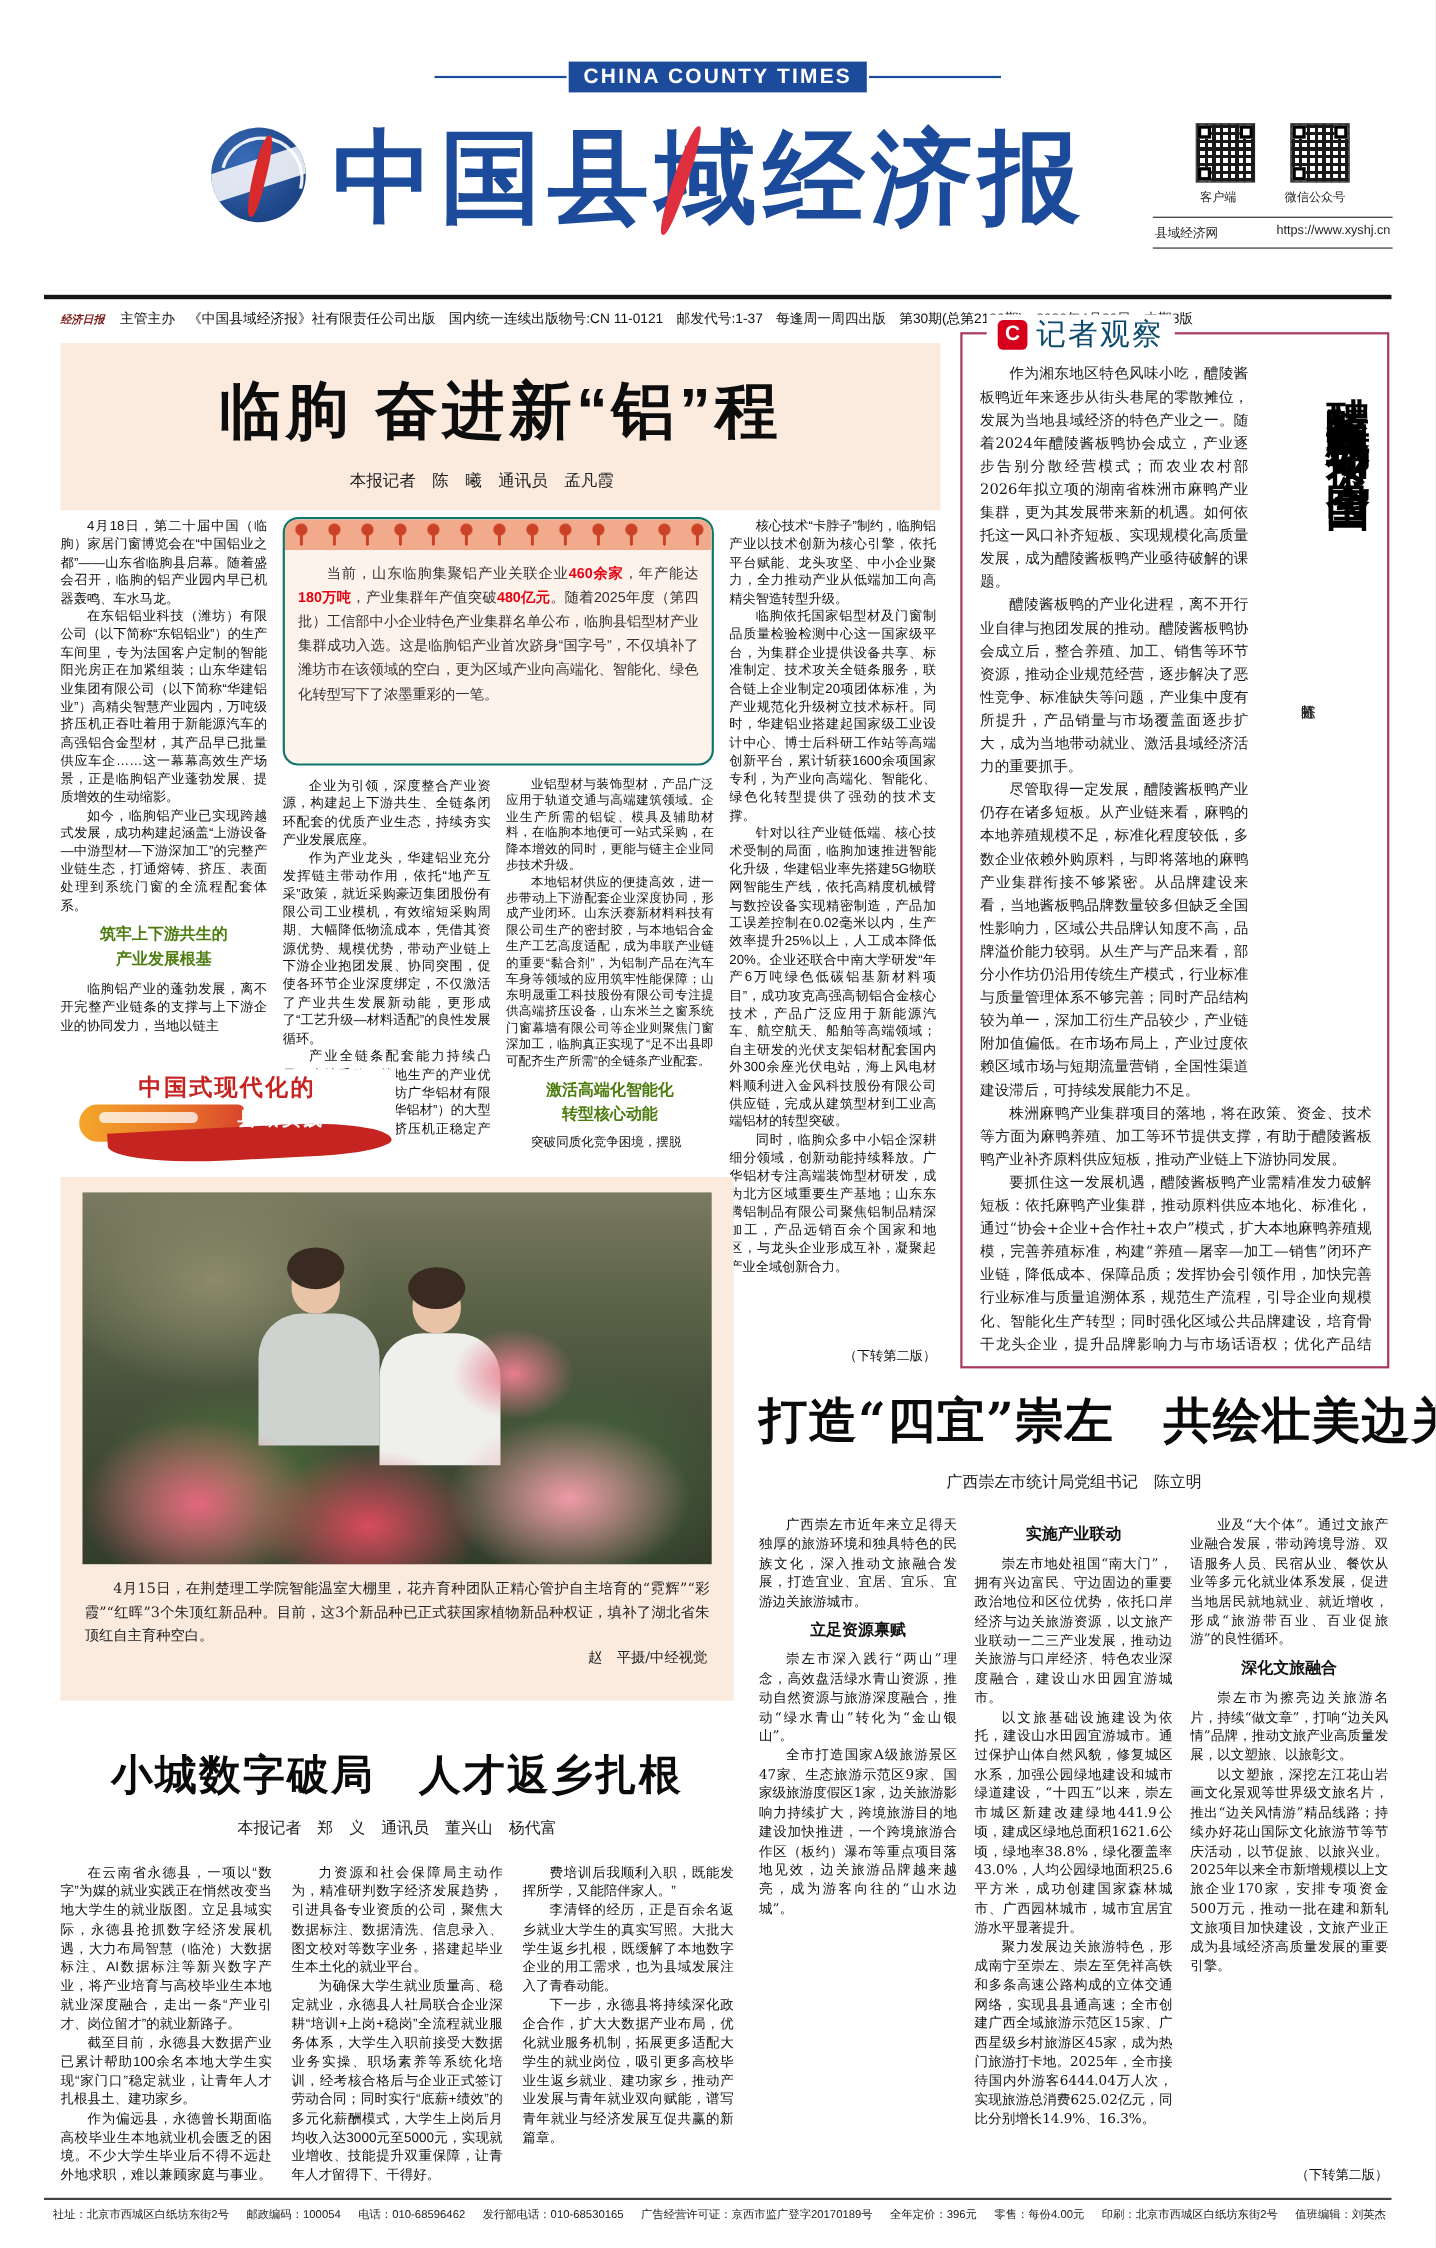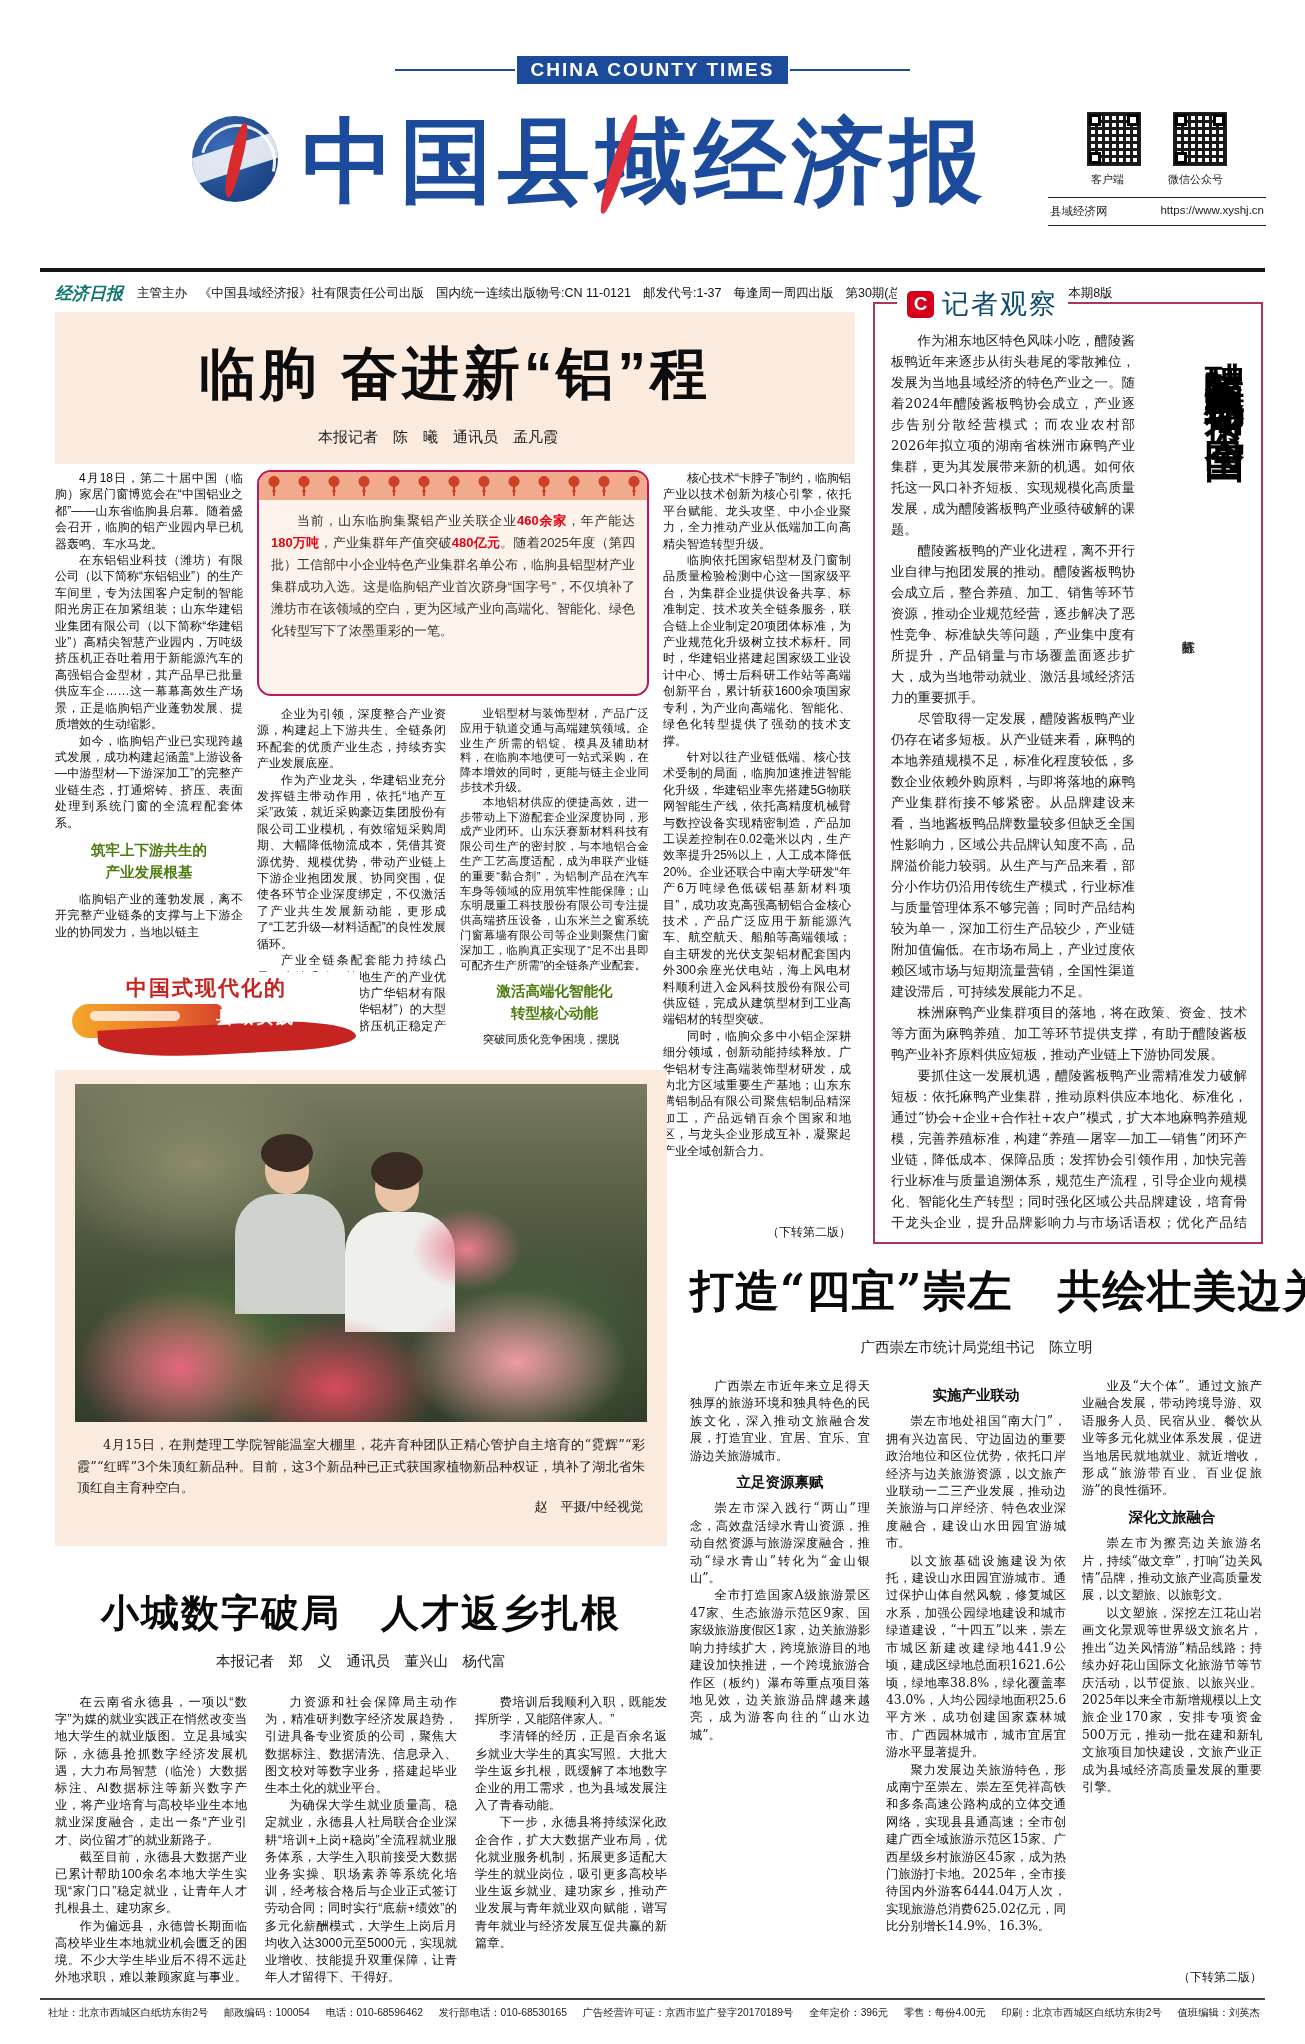--- a/index.html
+++ b/index.html
@@ -33,34 +33,34 @@
                        repeating-linear-gradient(90deg,#1a1a1a 0 3px,rgba(255,255,255,.9) 3px 7px);}
   .qr .f{position:absolute;width:12px;height:12px;background:#fff;border:3px solid #000;box-sizing:border-box;}
   .qr .f1{left:1px;top:1px}.qr .f2{right:1px;top:1px}.qr .f3{left:1px;bottom:1px}
   .qr-labels{display:flex;gap:44px;justify-content:center;font-size:11px;margin-top:6px;color:#222;}
   .site-strip{margin-top:10px;border-top:1.5px solid #222;border-bottom:1.5px solid #222;
               padding:6px 2px;font-size:11.5px;display:flex;justify-content:space-between;color:#222;}
 
   
   .thick-rule{top:268px;left:40px;width:1225px;height:4px;background:#161616;}
   .pubinfo{top:282px;left:55px;width:1210px;font-size:12.5px;display:flex;align-items:center;gap:14px;color:#111;}
-  .pubinfo .brand{color:#0f766e; font-family:"DejaVu Serif",serif;font-style:italic;font-weight:bold;font-size:17px;}
+  .pubinfo .brand{color:#7f1d1d; font-family:"DejaVu Serif",serif;font-style:italic;font-weight:bold;font-size:10px;}
   .pubinfo span{white-space:nowrap;}
 
   
   .lead-pinkhead{top:312px;left:55px;width:800px;height:152px;background:#fbeade;}
   .lead-headline{top:336px;left:55px;width:800px;text-align:center;font-size:57px;font-weight:bold;
                  letter-spacing:4px;color:#0d0d0d;}
   .lead-byline{top:428px;left:38px;width:800px;text-align:center;font-size:15px;
                font-family:"DejaVu Serif",serif;color:#222;}
   .lead-body{top:470px;left:55px;width:800px;display:flex;gap:14px;font-size:12px;line-height:16.4px;}
   .lead-col{width:188px;}
   .colA{height:565px;overflow:hidden;}
   .lead-mid{width:392px;}
-  .hl-box{height:226px;border:2px solid #be185d;border-radius:14px;background:#fdf3ea;overflow:hidden;box-sizing:border-box;}
+  .hl-box{height:226px;border:2px solid #0f766e;border-radius:14px;background:#fdf3ea;overflow:hidden;box-sizing:border-box;}
   .hl-bar{height:28px;background-color:#f2aa8d;border-radius:11px 11px 0 0;
           background-image:radial-gradient(circle at 50% 34%,#cc4227 0 5px,rgba(0,0,0,0) 6px),
                            radial-gradient(ellipse 2.5px 9px at 50% 68%,#cc4227 0 60%,rgba(0,0,0,0) 61%);
           background-size:30px 28px,30px 28px;background-repeat:repeat-x;}
   .hl-text{padding:10px 12px;font-size:13px;line-height:22px;text-align:justify;text-indent:2em;color:#333;}
   .hl-text .red{color:#e60012;font-weight:bold;}
   .duo{display:flex;gap:14px;margin-top:10px;}
   .colB{width:189px;height:348px;overflow:hidden;}
   .colC{width:189px;height:352px;overflow:hidden;font-size:11.4px;line-height:14.8px;}
   .colD{height:770px;display:flex;flex-direction:column;}

